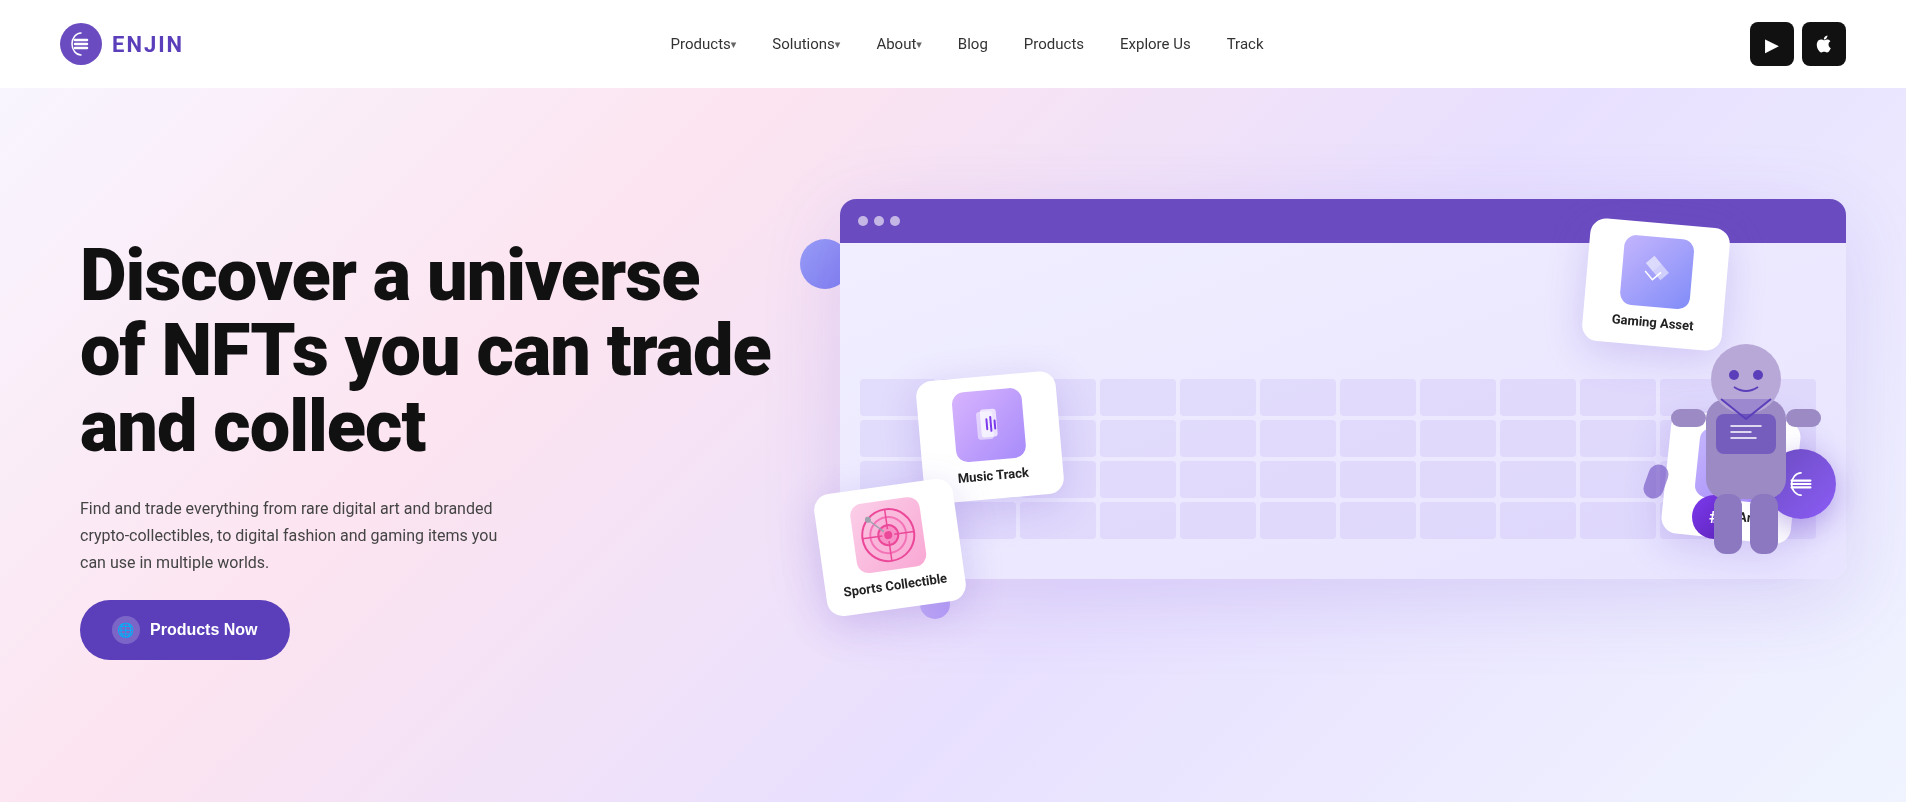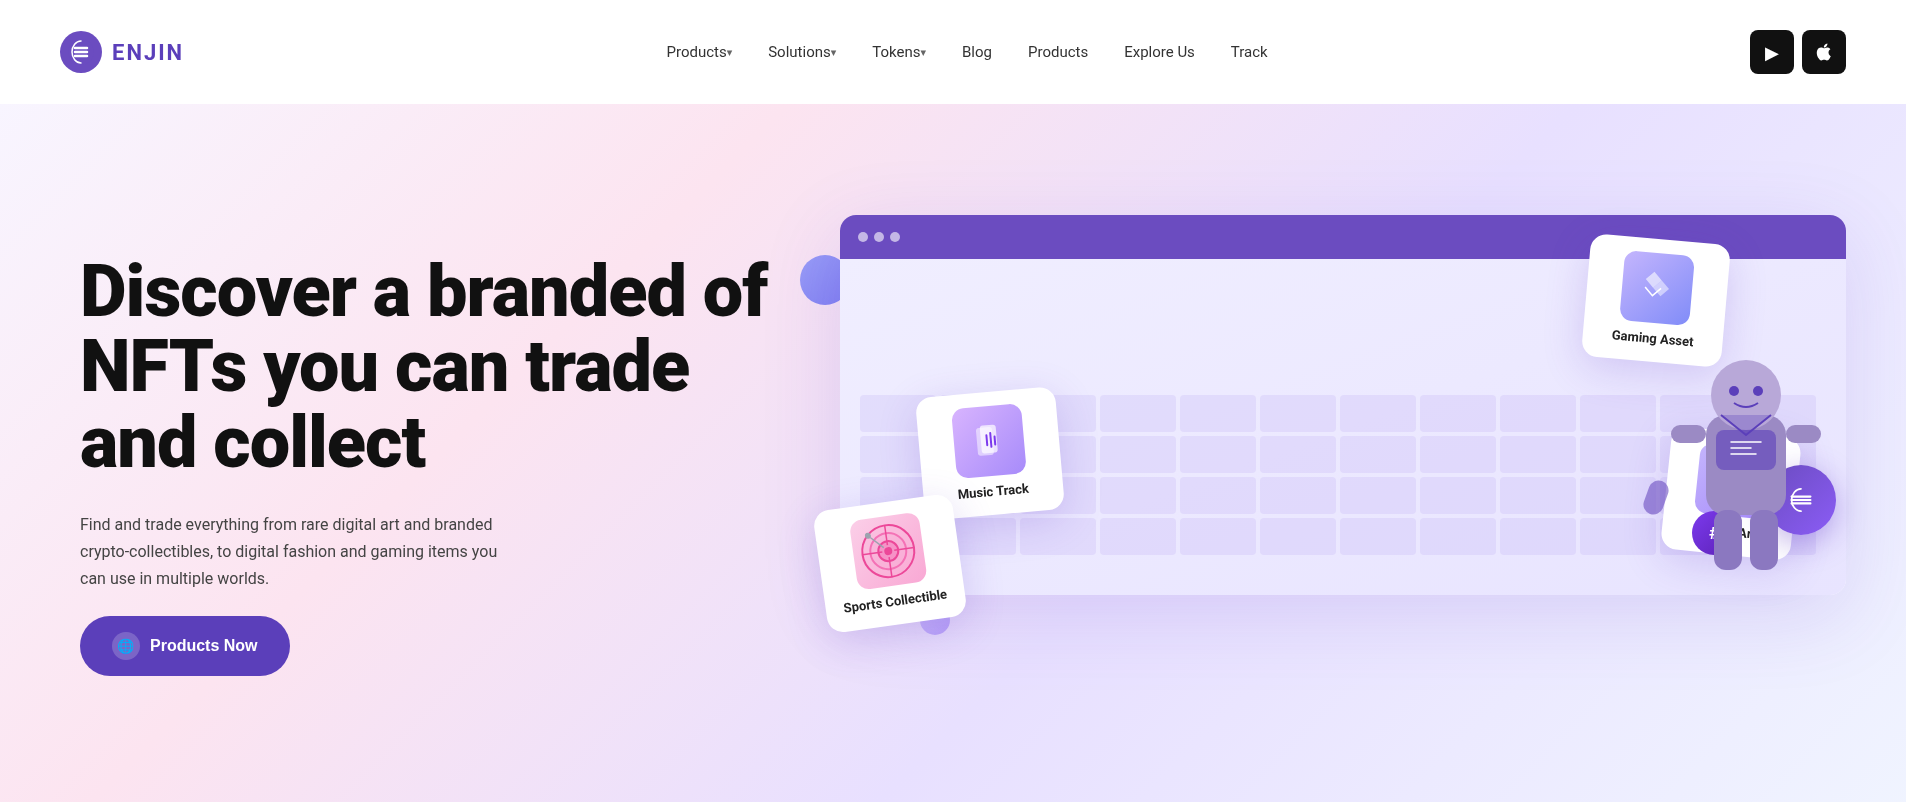--- a/index.html
+++ b/index.html
@@ -8,21 +8,21 @@
       background: #ffffff;
       overflow-x: hidden;
     }
 
     
     header {
       display: flex;
       align-items: center;
       justify-content: space-between;
       padding: 0 60px;
-      height: 104px;
+      height: 88px;
       background: #ffffff;
       position: relative;
       z-index: 10;
     }
 
     .logo-area {
       display: flex;
       align-items: center;
       gap: 10px;
       text-decoration: none;
@@ -381,21 +381,21 @@
   <nav>
     <div class="nav-item">
       <span>Products</span>
       <span class="nav-chevron">▾</span>
     </div>
     <div class="nav-item">
       <span>Solutions</span>
       <span class="nav-chevron">▾</span>
     </div>
     <div class="nav-item">
-      <span>Tokens</span>
+      <span>About</span>
       <span class="nav-chevron">▾</span>
     </div>
     <div class="nav-item">
       <span>Blog</span>
     </div>
     <div class="nav-item">
       <span>Products</span>
     </div>
     <div class="nav-item">
       <span>Explore Us</span>
@@ -411,21 +411,21 @@
       <svg width="20" height="20" viewBox="0 0 20 20" fill="white">
         <path d="M14.5 10.5c0-2.2 1.8-3.3 1.9-3.3-1-1.5-2.6-1.7-3.2-1.7-1.4-.1-2.7.8-3.4.8-.7 0-1.7-.8-2.8-.7-1.4 0-2.8.8-3.5 2.1-1.5 2.6-.4 6.5 1.1 8.6.7 1 1.6 2.2 2.7 2.1 1.1 0 1.5-.7 2.8-.7 1.3 0 1.7.7 2.8.7 1.2 0 2-1 2.7-2 .8-1.1 1.2-2.2 1.2-2.3-.1 0-2.3-.9-2.3-3.6zM12.5 4.2c.6-.7 1-1.7.9-2.7-1 .1-2.1.7-2.8 1.4-.6.7-.9 1.6-.8 2.6 1.1.1 2.1-.5 2.7-1.3z"></path>
       </svg>
     </div>
   </div>
 </header>
 
 <section class="hero">
 
   <div class="hero-content">
-    <h1 class="hero-title">Discover a branded of NFTs you can trade and collect</h1>
+    <h1 class="hero-title">Discover a universe of NFTs you can trade and collect</h1>
     <p class="hero-description">Find and trade everything from rare digital art and branded crypto-collectibles, to digital fashion and gaming items you can use in multiple worlds.</p>
     <button class="explore-btn">
       <span class="btn-icon">🌐</span>
       <span>Products Now</span>
     </button>
   </div>
 
   <div class="hero-visual">
 
     <div class="float-blob blob-blue"></div>

